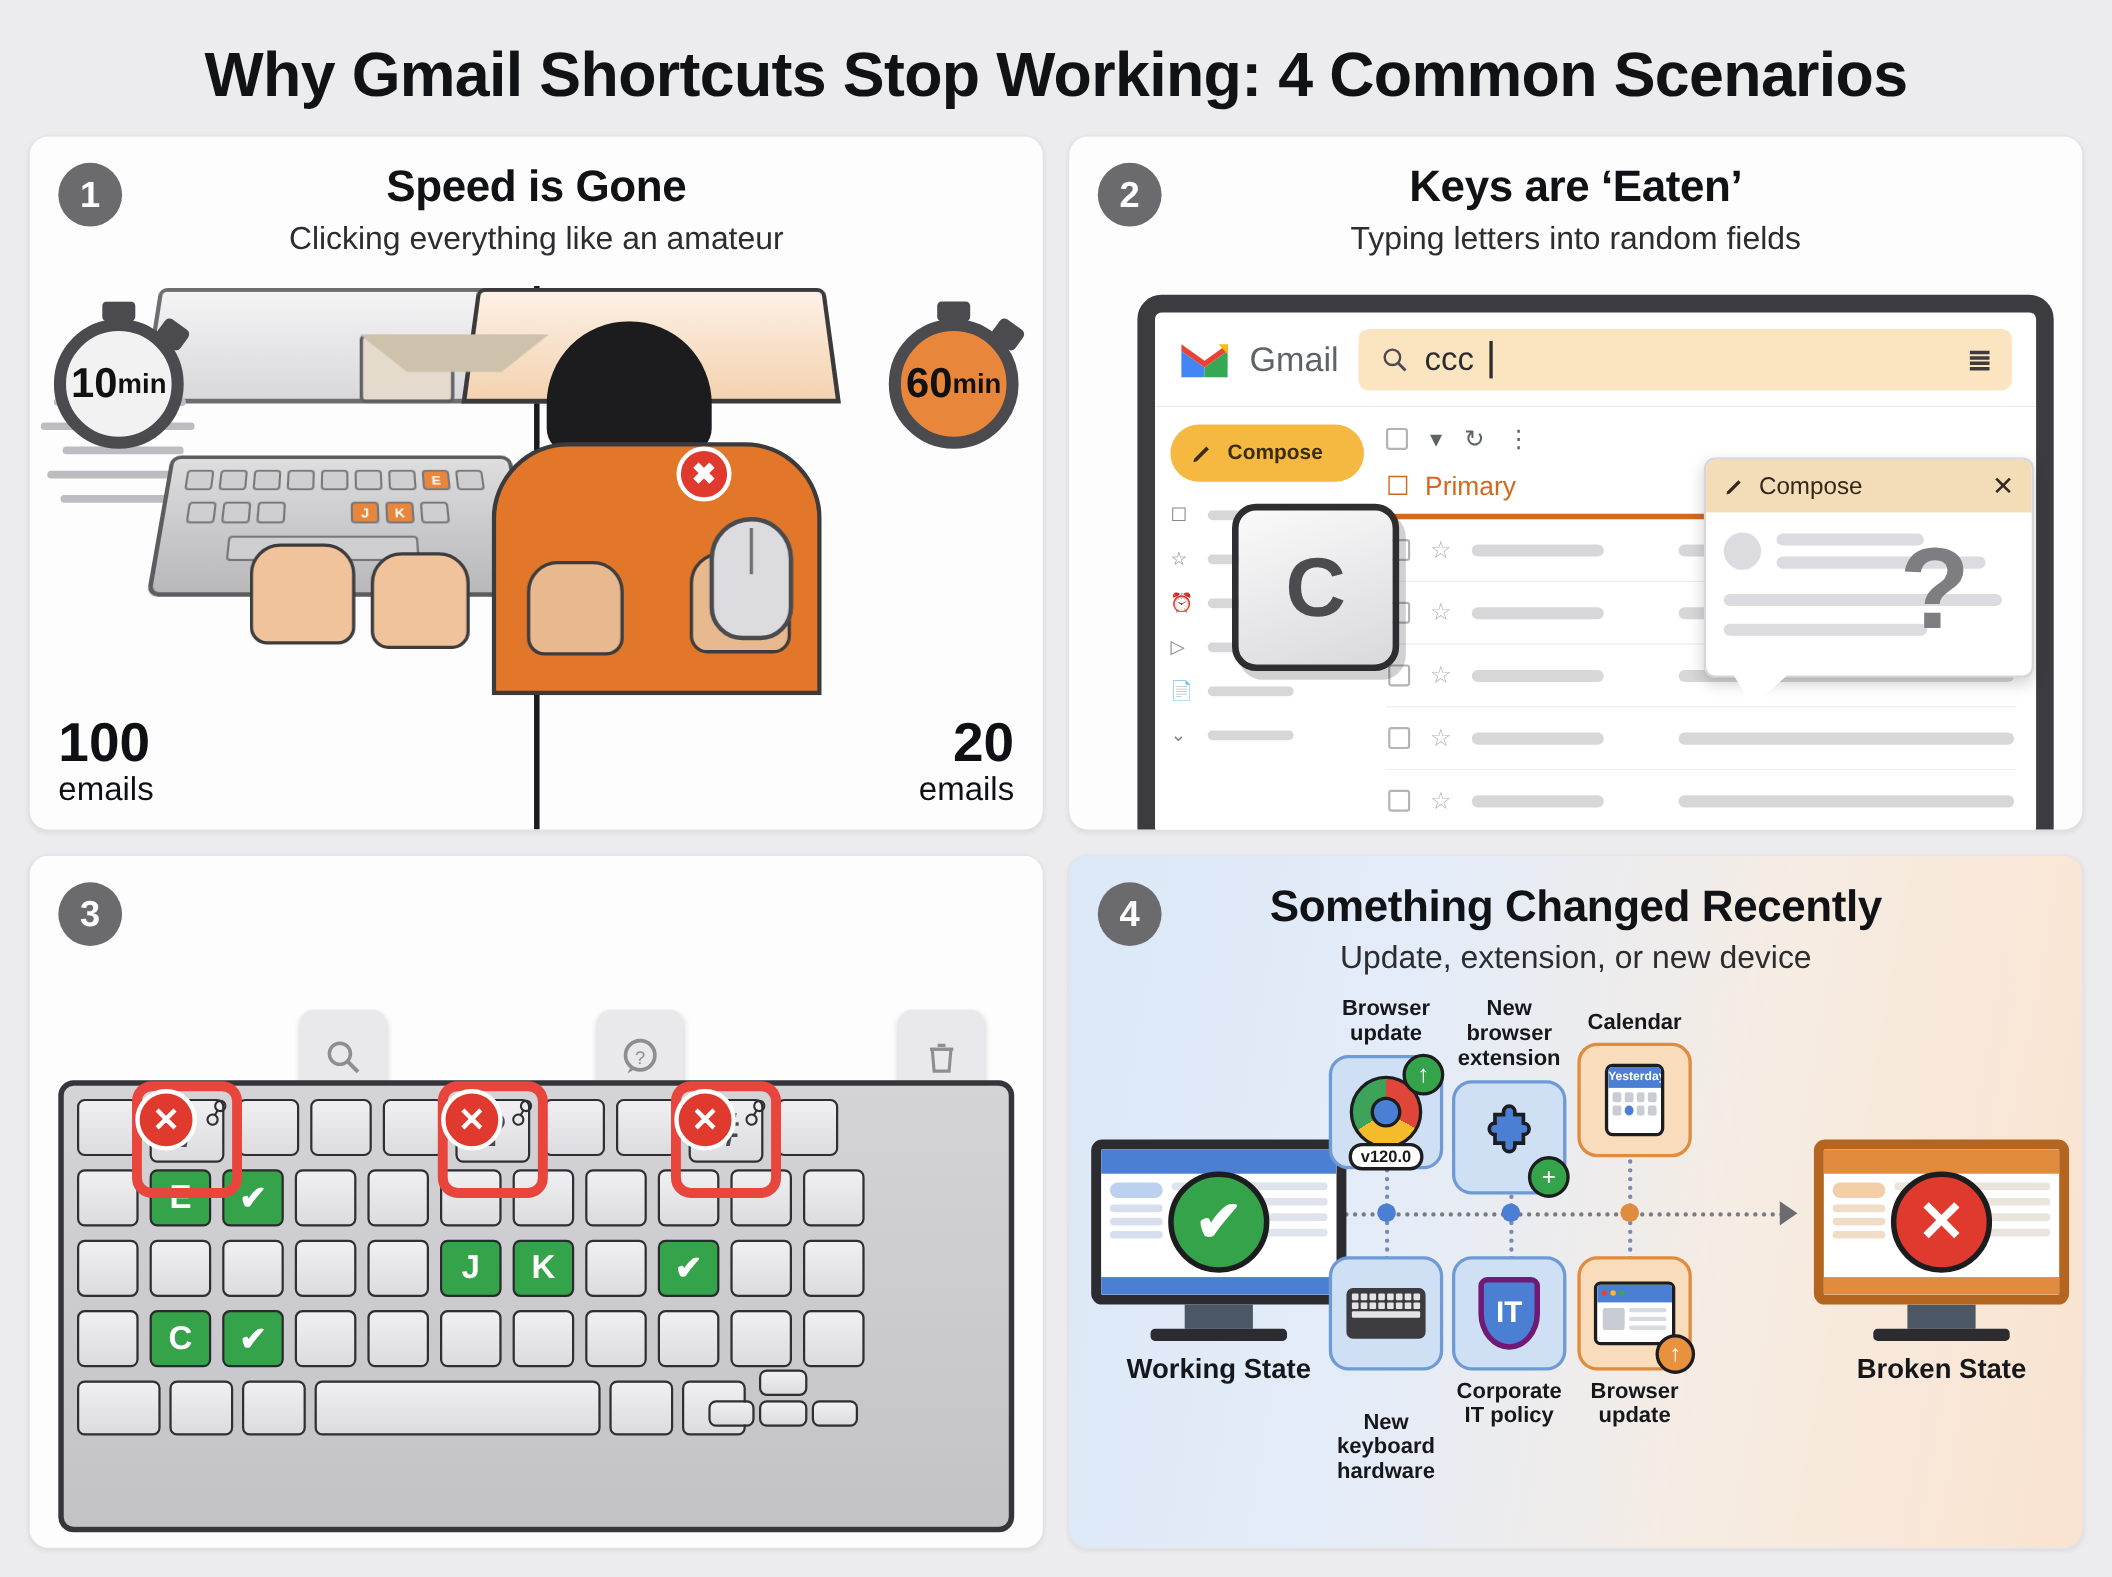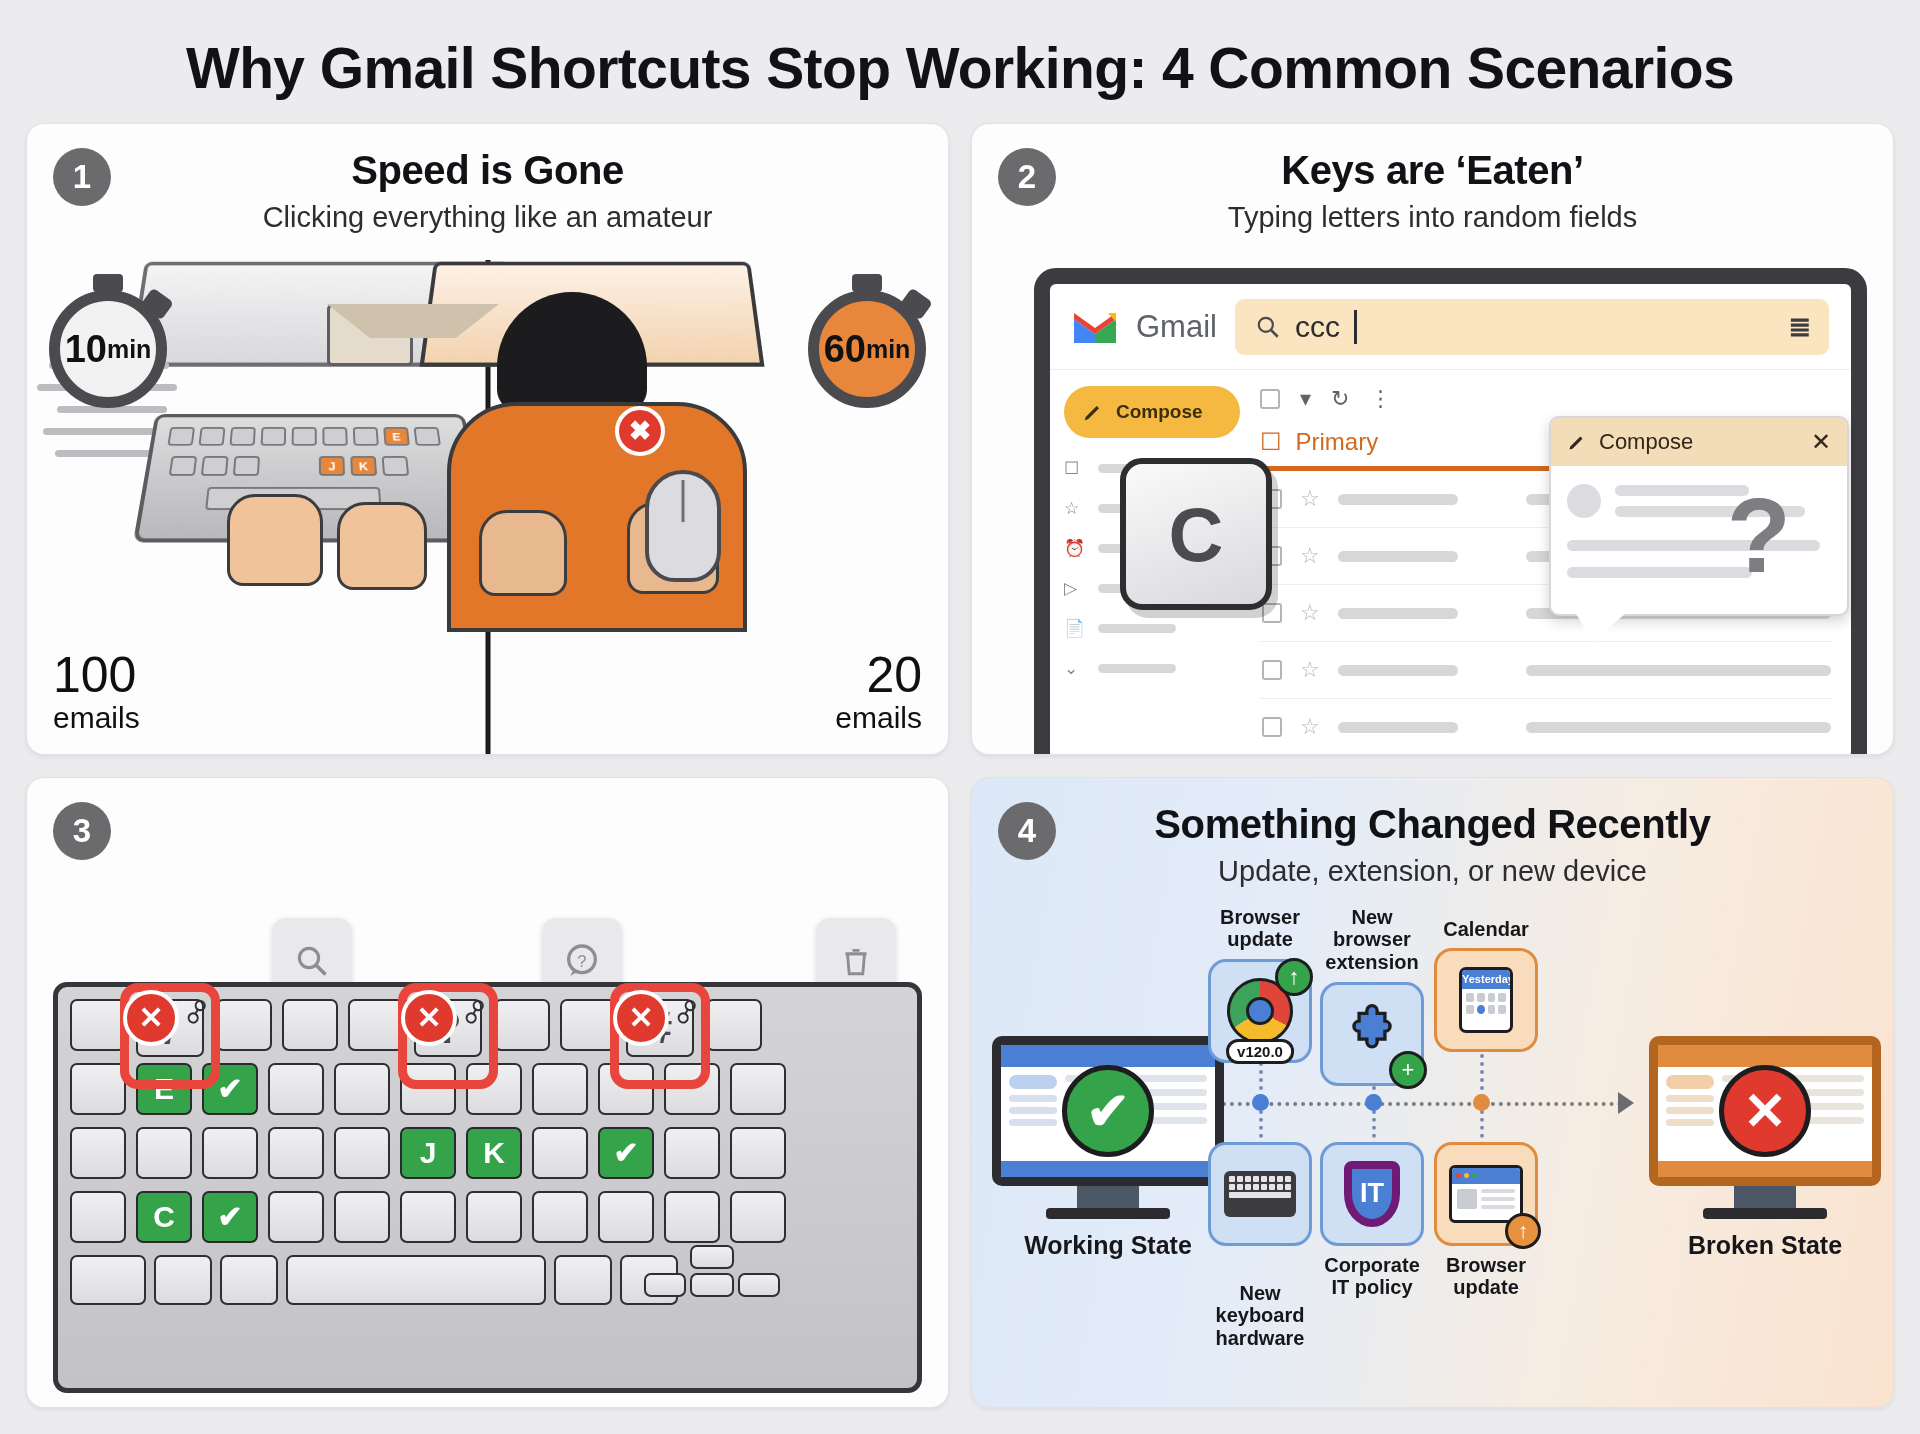--- a/index.html
+++ b/index.html
@@ -95,21 +95,21 @@
   .body { position:absolute; left: 420px; top: 150px; width: 300px; height: 230px;
      background:#e2772a; border:4px solid #3b3b3e; border-radius: 70px 70px 0 0; }
 
   .redx { position:absolute; border-radius:50%; background:#e03a2f; border:4px solid #fff;
      color:#fff; display:flex; align-items:center; justify-content:center; font-weight:bold; }
   .mouse { position:absolute; width:76px; height:112px; background:#dcdce0;
      border:4px solid #4b4b4f; border-radius: 38px 38px 30px 30px; }
   .mouse::before { content:""; position:absolute; left:50%; top:6px; width:3px; height:42px; background:#6f6f73; transform:translateX(-50%);}
 
   .count { position:absolute; bottom: 18px; color:#0f1013; }
-  .count .n { font-size: 50px; font-weight: normal; line-height:1; }
+  .count .n { font-size: 50px; font-weight: bold; line-height:1; }
   .count .l { font-size: 30px; line-height:1.2; }
 
   
   .mon { position:absolute; left: 62px; top: 16px; right: 26px; bottom: -20px;
      background:#fff; border: 16px solid #3c3c40; border-radius: 22px; overflow:hidden; }
   .g-top { height: 86px; display:flex; align-items:center; gap: 18px; padding: 0 22px; border-bottom:1px solid #ececee; }
   .g-logo { width: 46px; height: 34px; position:relative; }
   .g-word { font-size: 31px; color:#5f6368; }
   .g-search { flex:1; height: 56px; background:#fbe5c0; border-radius: 9px;
      display:flex; align-items:center; gap: 14px; padding: 0 20px; position:relative; }
@@ -195,21 +195,21 @@
      border: 3px solid #1d1d20; display:flex; align-items:center; justify-content:center; }
   .chrome i { width: 28px; height: 28px; border-radius:50%; background:#4a7fd4; border:3px solid #1d1d20; display:block;}
   .vbadge { position:absolute; bottom: -4px; left: 50%; transform: translateX(-50%);
      background:#fff; border:3px solid #1d1d20; border-radius: 12px; font-size: 15px; font-weight:bold;
      padding: 1px 8px; color:#16171a; white-space:nowrap;}
   .updot { position:absolute; right: -4px; top: -4px; width: 38px; height: 38px; border-radius:50%;
      background:#35a34a; border:3px solid #1d1d20; color:#fff; display:flex; align-items:center; justify-content:center; font-size:22px;}
   .cal { width: 54px; height: 66px; background:#fff; border:3px solid #1d1d20; border-radius: 7px; overflow:hidden;}
   .cal-h { height: 19px; background:#4a7fd4; color:#fff; font-size:11px; font-weight:bold; text-align:center; line-height:19px;}
   .kbico { width: 72px; height: 46px; background:#3c3c40; border-radius: 6px; }
-  .shield { width: 56px; height: 66px; background:#4a7fd4; border:8px solid #701a75;
+  .shield { width: 56px; height: 66px; background:#4a7fd4; border:5px solid #701a75;
      border-radius: 8px 8px 50% 50%; color:#fff; font-size: 27px; font-weight:bold;
      display:flex; align-items:center; justify-content:center; }
   .win { width: 74px; height: 58px; background:#fff; border:3px solid #1d1d20; border-radius:6px; overflow:hidden;}
   .win-h { height:16px; background:#4a7fd4; }
   .orbadge { position:absolute; right:-6px; bottom:-6px; width: 36px; height:36px; border-radius:50%;
      background:#e8913e; border:3px solid #1d1d20; color:#fff; display:flex; align-items:center; justify-content:center; font-size:21px;}
 </style>
 </head>
 <body>
 

